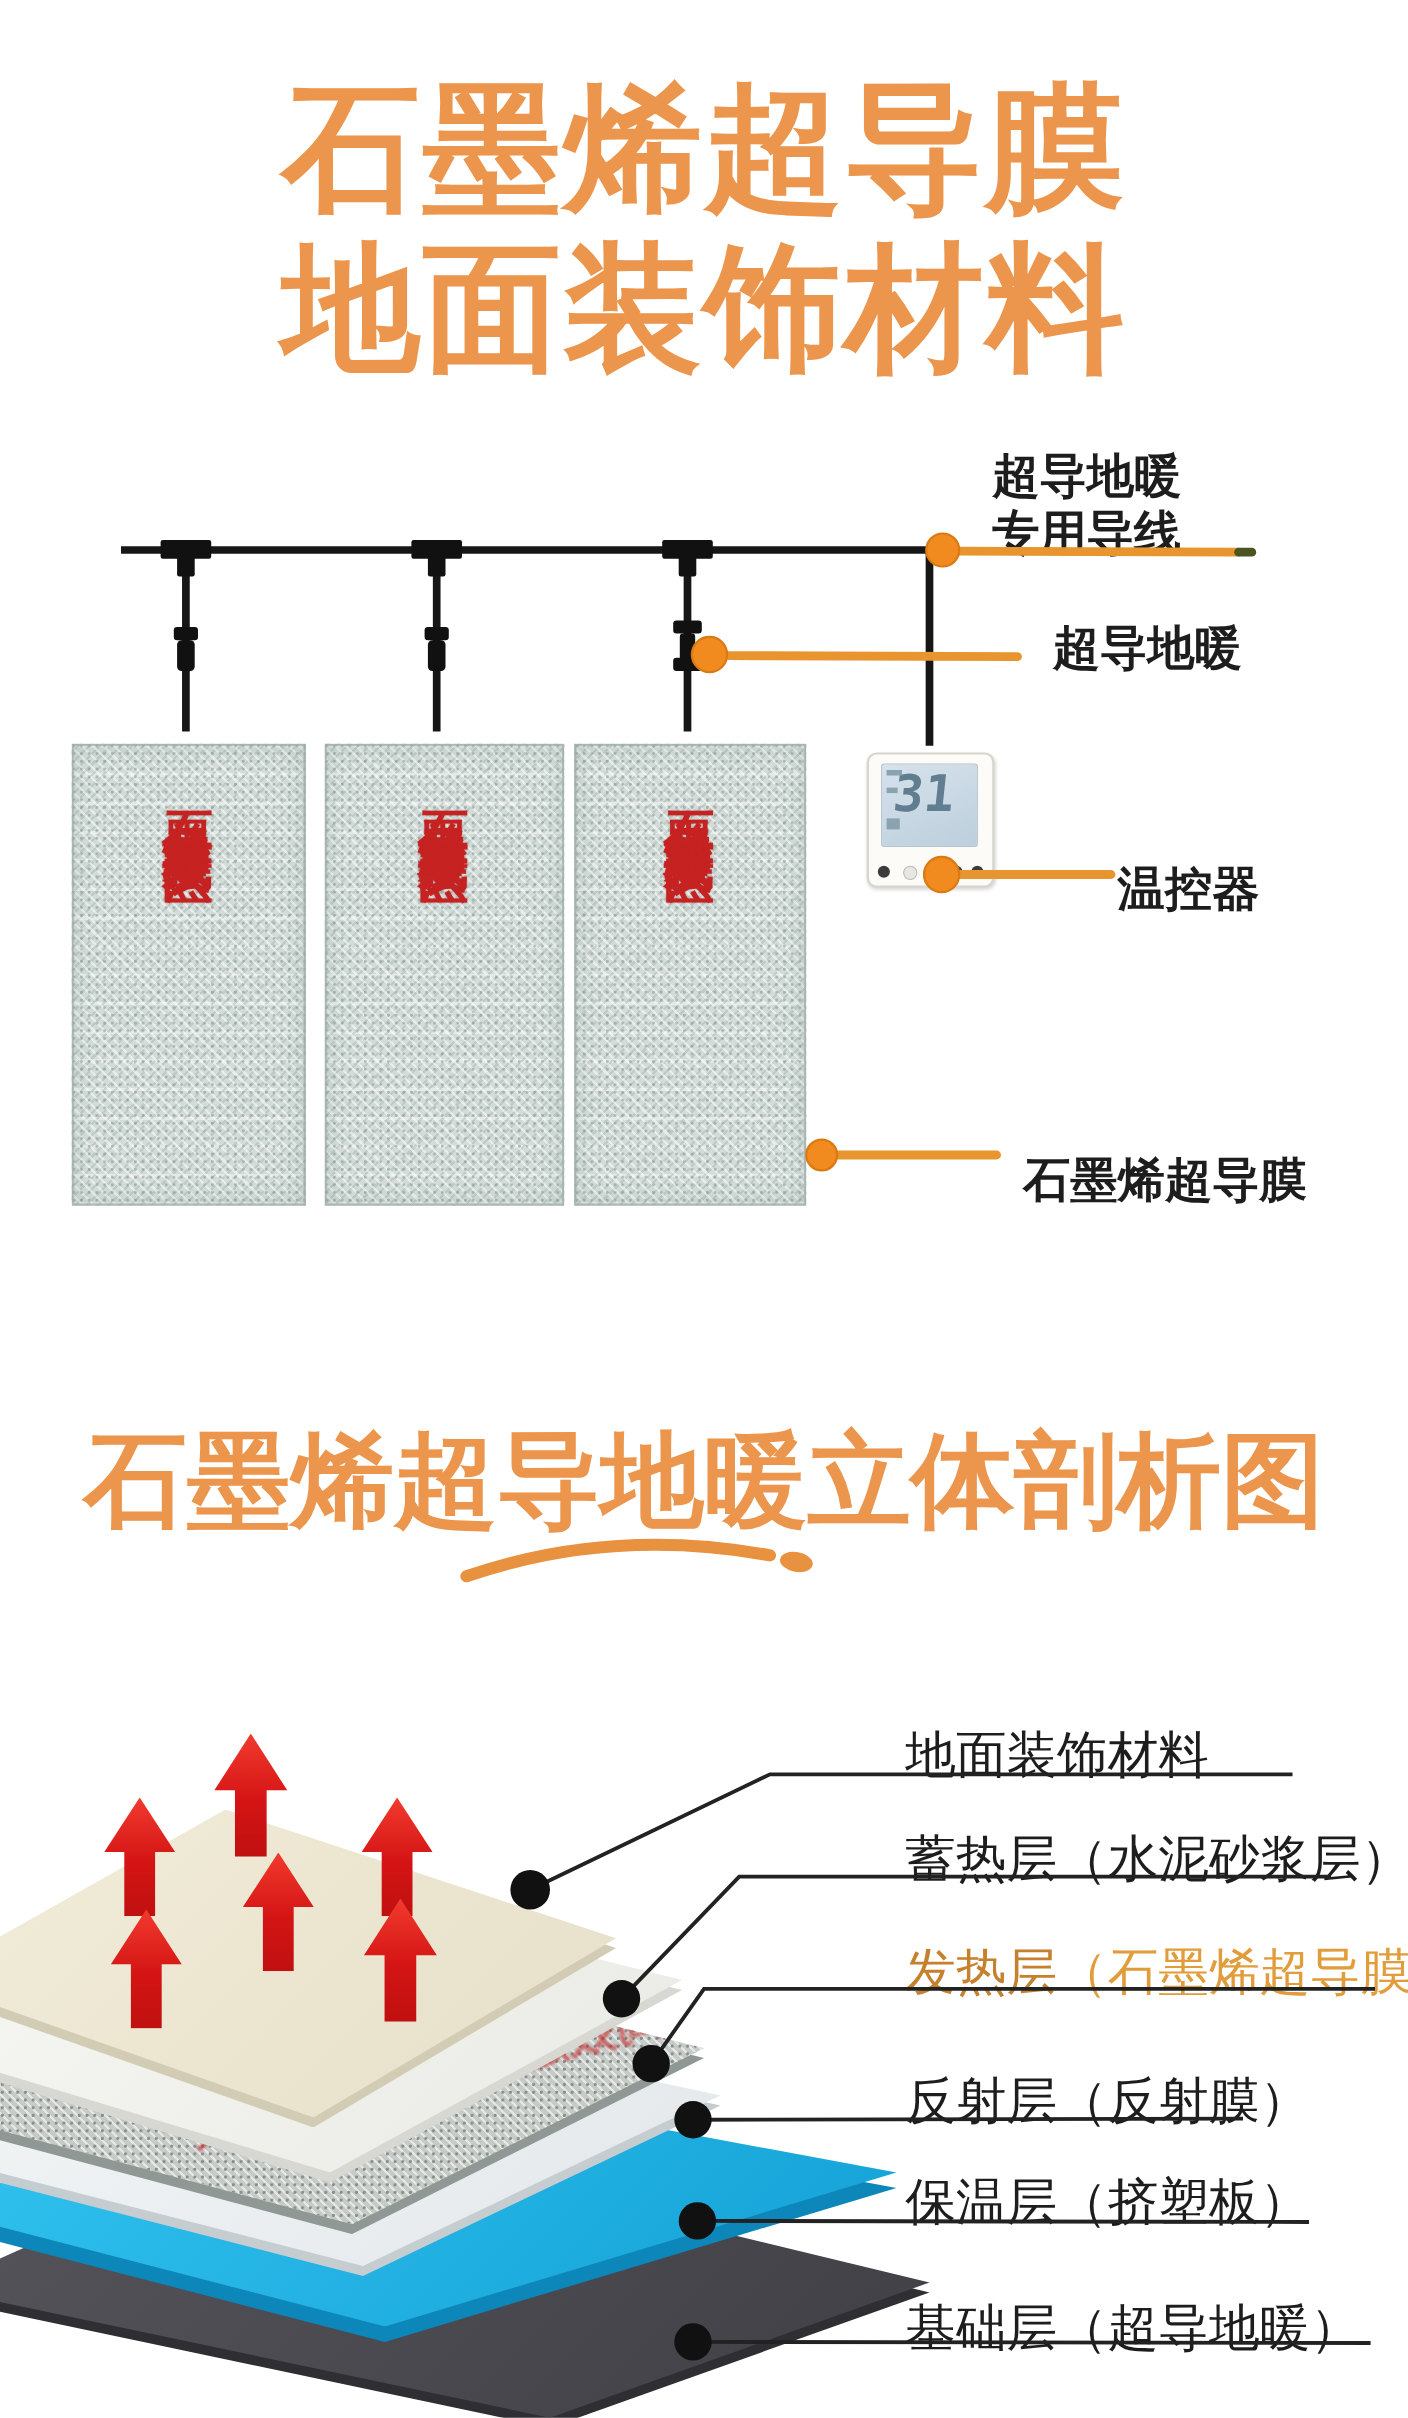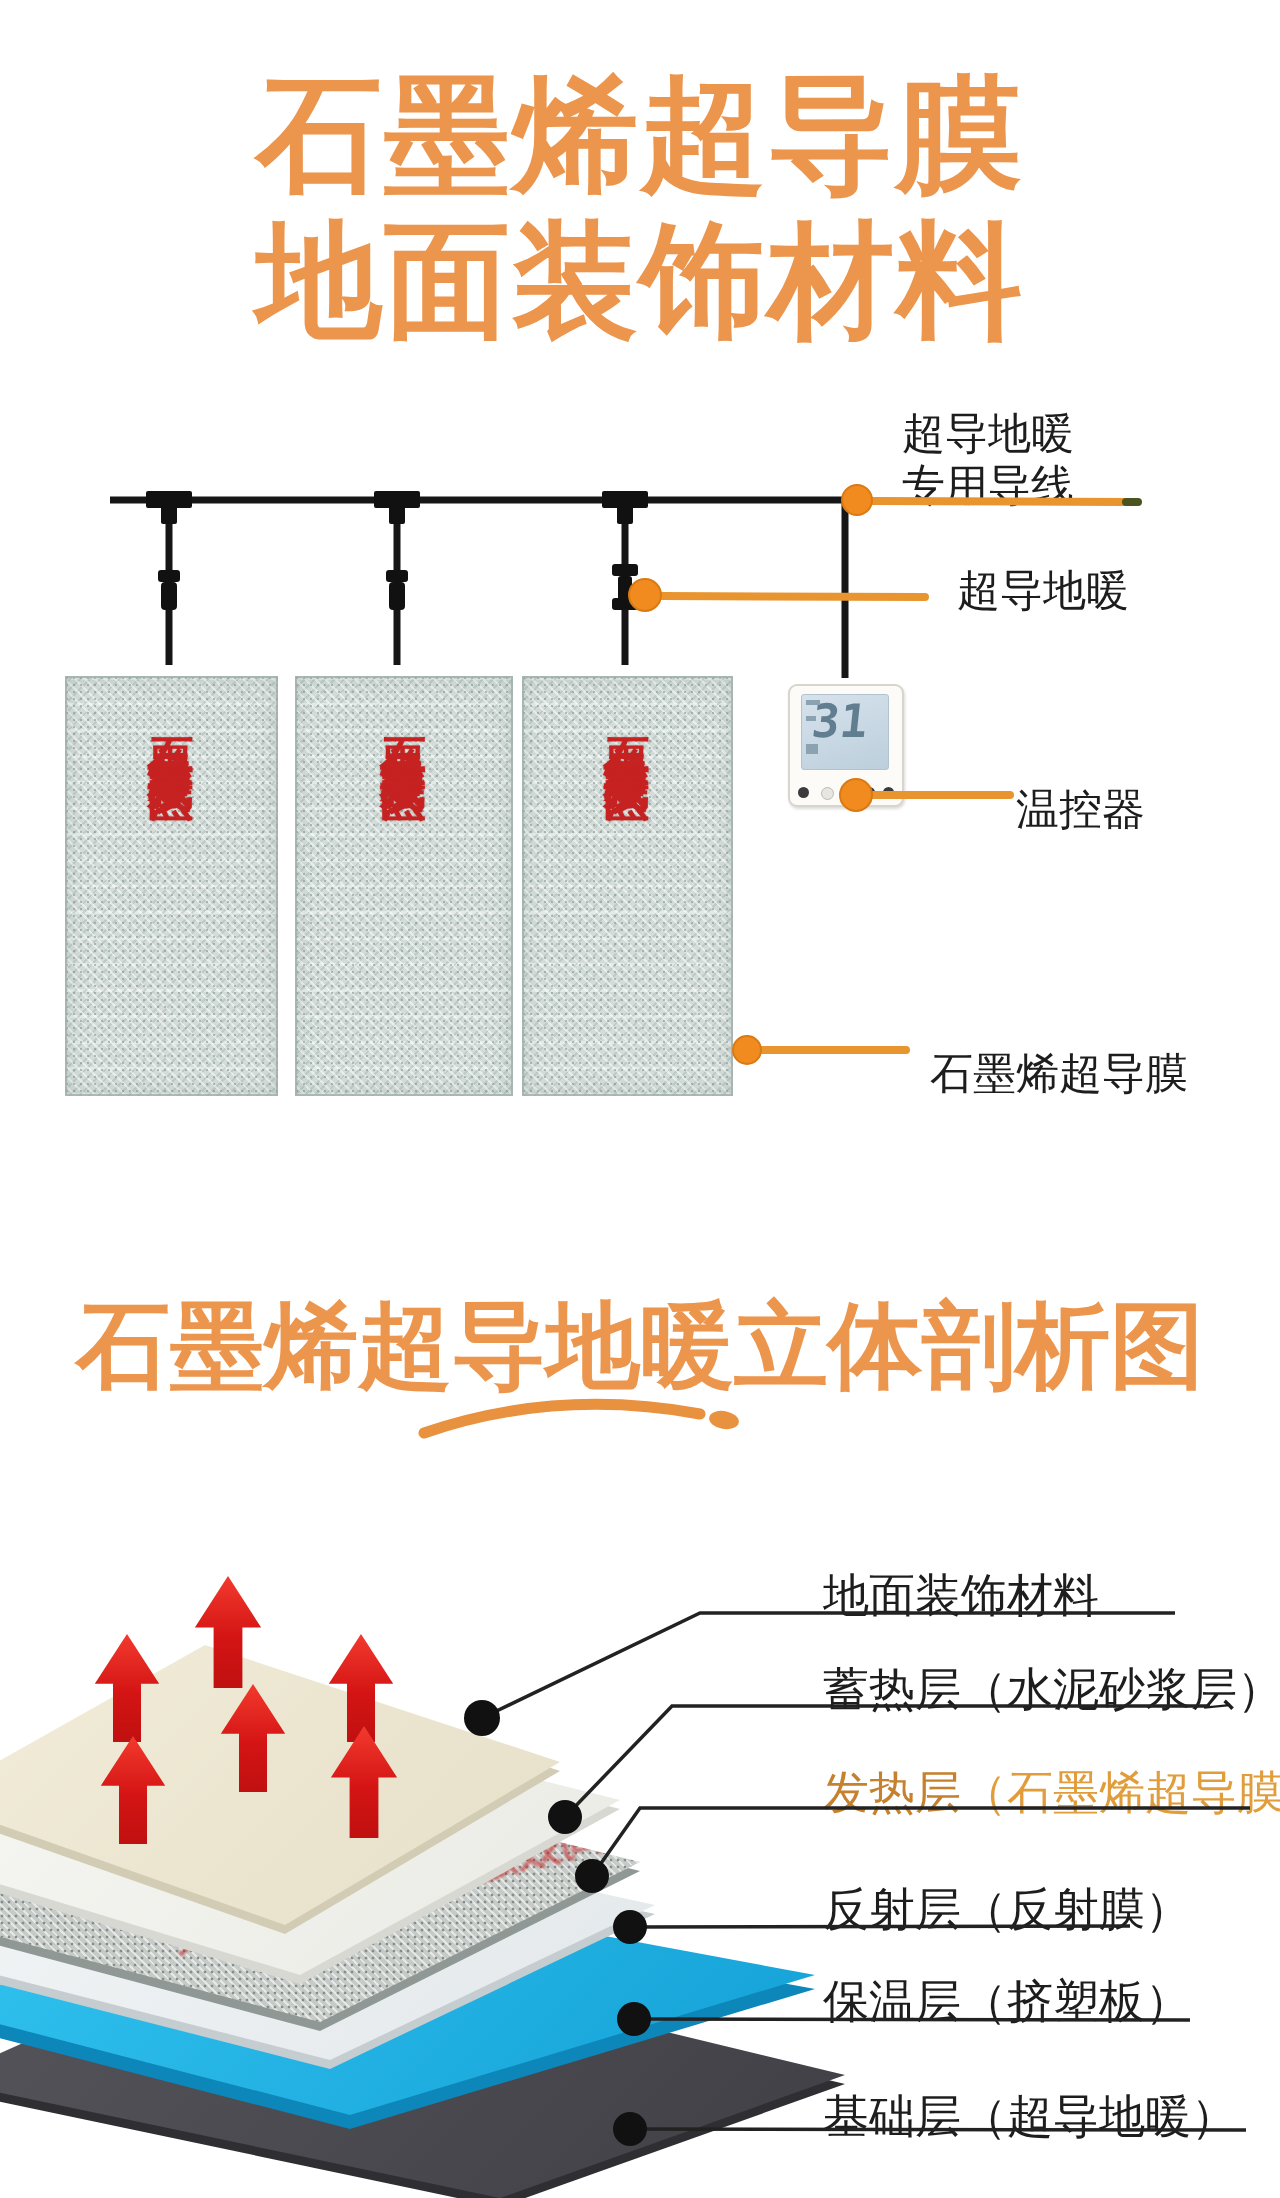--- a/index.html
+++ b/index.html
@@ -5,21 +5,21 @@
   html,body{margin:0;padding:0;background:#ffffff;}
   body{width:1280px;height:2198px;position:relative;overflow:hidden;
        font-family:"Liberation Sans","DejaVu Sans",sans-serif;}
   .abs{position:absolute;margin-top:11px;}
   
   .title1{left:0;width:1280px;text-align:center;color:#ec954c;font-weight:800;
           font-size:126px;line-height:148px;letter-spacing:2px;white-space:nowrap;}
   .title2{left:0;width:1280px;top:1283px;text-align:center;color:#ec954c;font-weight:800;
           font-size:94px;line-height:104px;white-space:nowrap;}
   
-  .lbl{font-weight:400;color:#1d1d1d;font-size:43px;line-height:52px;text-align:center;white-space:nowrap;}
+  .lbl{font-weight:700;color:#1d1d1d;font-size:43px;line-height:52px;text-align:center;white-space:nowrap;}
   
   .panel{top:665px;height:420px;background-color:#d3dcd8;
     background-image:
       radial-gradient(circle at 2px 2px, rgba(125,145,140,.55) 1.1px, transparent 1.6px),
       repeating-linear-gradient(45deg, rgba(255,255,255,.5) 0 2px, transparent 2px 7px),
       repeating-linear-gradient(-45deg, rgba(150,170,164,.35) 0 2px, transparent 2px 7px),
       repeating-linear-gradient(0deg, rgba(255,255,255,.4) 0 3px, transparent 3px 26px);
     background-size:7px 7px,auto,auto,auto;
     box-shadow:inset 0 0 0 2px rgba(160,175,170,.8), inset 0 0 18px rgba(120,140,135,.35);}
   .panel .vtext{position:absolute;left:50%;top:26px;transform:translateX(-50%);

